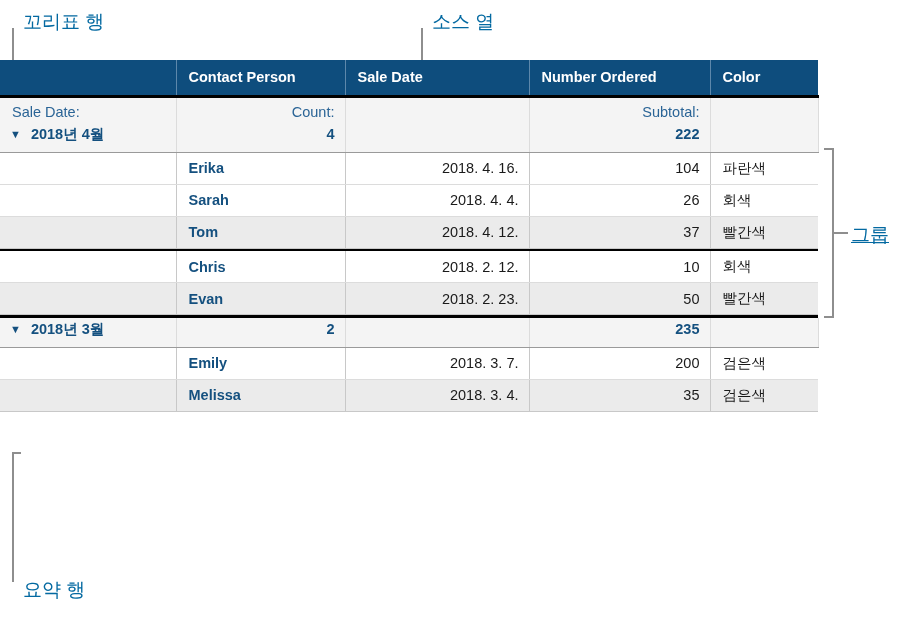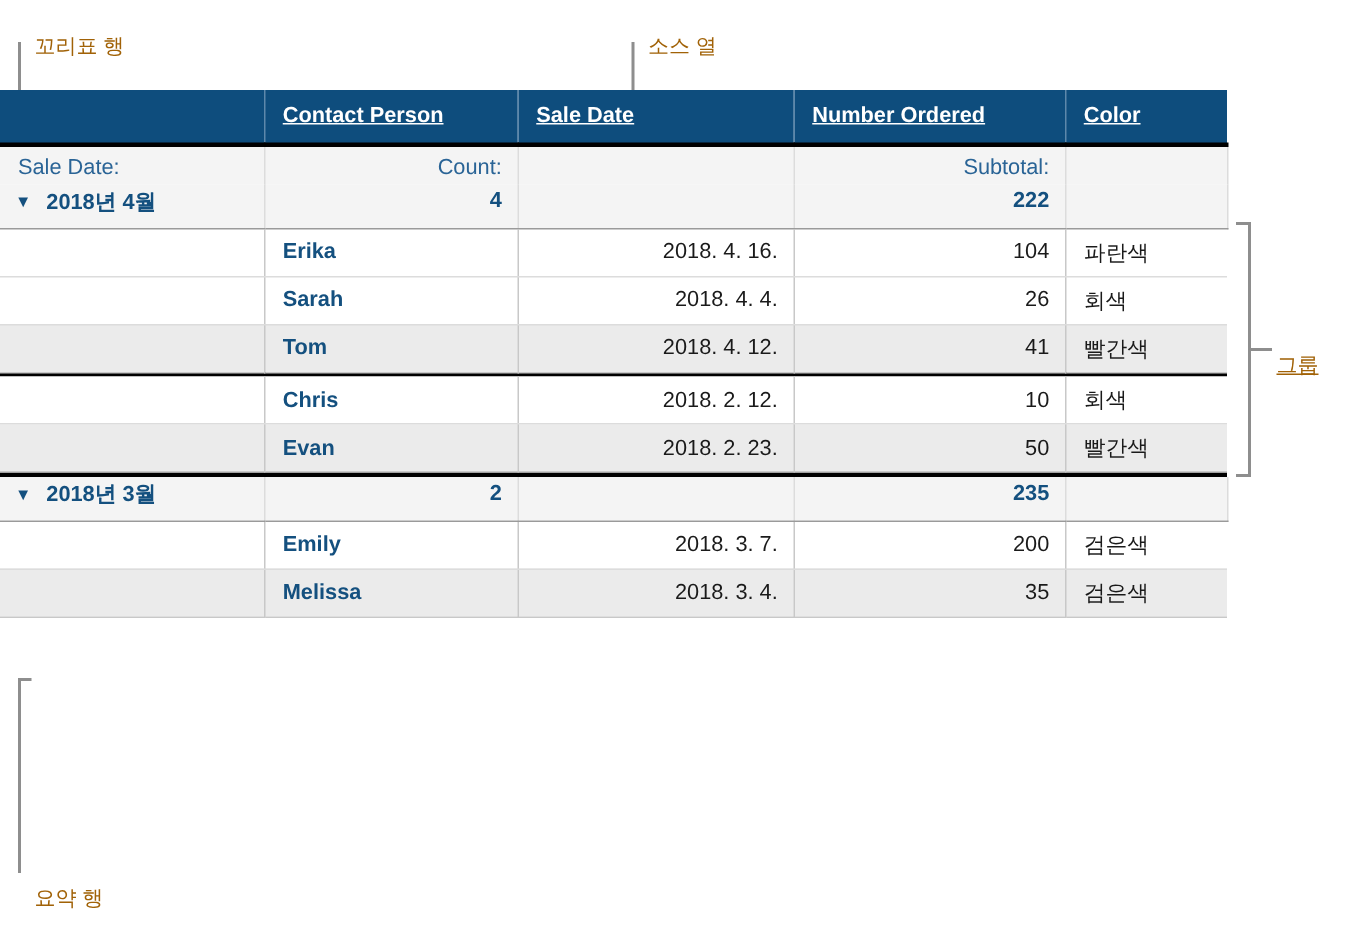--- a/index.html
+++ b/index.html
@@ -12,25 +12,24 @@
     height: 617px;
     position: relative;
     font-family: "Liberation Sans", "DejaVu Sans", sans-serif;
     -webkit-font-smoothing: antialiased;
     overflow: hidden;
   }
 
   
   .callout-label {
     position: absolute;
-    font-size: 14px;
-    color: #a16207;
+    font-size: 19px;
+    color: #0369a1;
     white-space: nowrap;
     line-height: 1;
-    margin-top: 11px;
   }
   .leader {
     position: absolute;
     background: #8e8e8e;
   }
   .leader-v { width: 2px; }
   .leader-h { height: 2px; }
 
   
   .bracket {
@@ -70,21 +69,20 @@
   thead th {
     background: #0e4d7d;
     color: #ffffff;
     font-weight: bold;
     font-size: 14.5px;
     text-align: left;
     padding: 9px 10px 10px 12px;
     height: 18px;
     border-right: 1px solid #5d88ab;
     box-sizing: border-box;
-    text-decoration: underline;
   }
   thead th:last-child { border-right: none; }
   thead th.blank { border-right: 1px solid #5d88ab; }
   thead tr { border-bottom: 3px solid #000000; }
 
   
   tbody td {
     border-right: 1px solid #c8c8c8;
     padding: 6px 10px 6px 12px;
     height: 22px;
@@ -212,21 +210,21 @@
         <td></td>
         <td class="person">Sarah</td>
         <td class="date">2018. 4. 4.</td>
         <td class="num">26</td>
         <td class="color">회색</td>
       </tr>
       <tr class="detail alt last">
         <td></td>
         <td class="person">Tom</td>
         <td class="date">2018. 4. 12.</td>
-        <td class="num">41</td>
+        <td class="num">37</td>
         <td class="color">빨간색</td>
       </tr>
 
       <tr class="sep">
         <td colspan="5"></td>
       </tr>
 
       <tr class="detail">
         <td></td>
         <td class="person">Chris</td>

